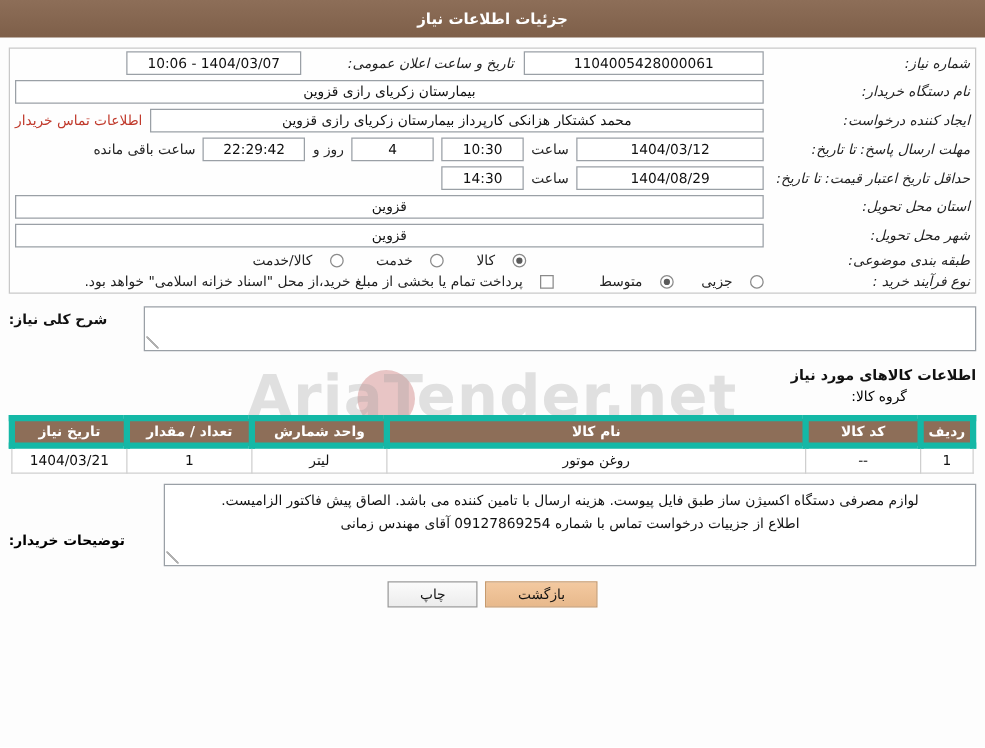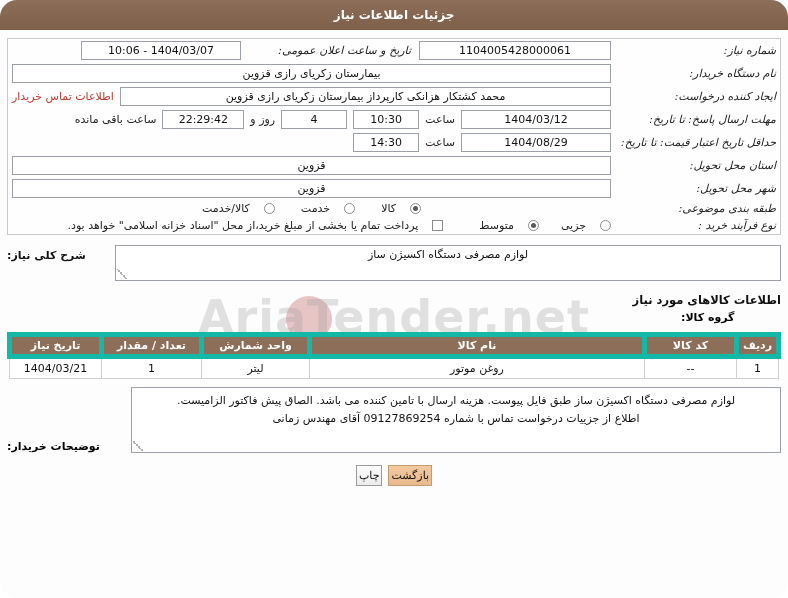--- a/index.html
+++ b/index.html
@@ -6,21 +6,20 @@
   html, body {
     margin: 0; padding: 0;
     background: #ffffff;
     font-family: "DejaVu Sans", "Liberation Sans", sans-serif;
   }
   #page {
     position: relative;
     width: 788px; height: 598px;
     overflow: hidden;
     background: #fdfdfd;
-    border-radius: 17px;
   }
   
   .page-header {
     height: 30px;
     background: #8a6a54;
     background: linear-gradient(to bottom, #8d6e58, #7e5f49);
     color: #ffffff;
     display: flex;
     align-items: center;
     justify-content: center;
@@ -144,21 +143,21 @@
   }
   .heading {
     margin: 12px 7px 4px 7px;
     font-size: 11.5px;
     font-weight: bold;
     color: #111;
     text-align: right;
     position: relative; z-index: 6;
   }
   .group-row { display: flex; align-items: center; gap: 8px; margin: 4px 7px 0 7px; position: relative; z-index: 6;}
-  .group-title { font-size: 11px; font-weight: bold; width: 100px; text-align: left; white-space: nowrap;}
+  .group-title { font-size: 11px; font-weight: normal; width: 100px; text-align: left; white-space: nowrap;}
   
   .tbl-wrap { margin: 8px 7px 0 7px; position: relative; z-index: 6; }
   table.goods {
     width: 100%;
     border-collapse: collapse;
     font-size: 11px;
   }
   table.goods th {
     background: #8d6e58;
     color: #fff;
@@ -168,21 +167,21 @@
     font-size: 11px;
   }
   table.goods td {
     border: 1px solid #cfcfcf;
     height: 22px;
     text-align: center;
     color: #111;
     background: #fff;
   }
   
-  .notes-row { display: flex; align-items: flex-end; gap: 24px; margin: 8px 7px 0 7px; position: relative; z-index: 6;}
+  .notes-row { display: flex; align-items: center; gap: 24px; margin: 8px 7px 0 7px; position: relative; z-index: 6;}
   .notes-title { font-size: 11px; font-weight: bold; width: 100px; text-align: left; padding-top: 24px; white-space: nowrap;}
   .notes-box {
     flex: 1;
     border: 1px solid #9aa0a6;
     background: #fff;
     min-height: 66px;
     font-size: 11px;
     color: #111;
     text-align: center;
     padding: 4px 6px;
@@ -191,21 +190,21 @@
   }
   
   .btn-row {
     display: flex; justify-content: center; gap: 6px;
     margin-top: 12px; position: relative; z-index: 6;
   }
   .btn {
     border: 1px solid #9a9a9a;
     background: linear-gradient(to bottom, #fbfbfb, #ececec);
     font-size: 11px;
-    padding: 3px 2px;
+    padding: 3px 25px;
     color: #111;
     cursor: pointer;
   }
   .btn.accent {
     background: linear-gradient(to bottom, #f3c9a0, #e8b98c);
     border-color: #c79a6d;
   }
 </style>
 </head>
 <body>
@@ -224,21 +223,21 @@
   <div class="panel">
     <table class="form">
       <tbody>
           <tr>
         <td class="lbl lbl-narrow">شماره نیاز:</td>
         <td style="width:200px">
           <div class="fld wide">1104005428000061</div>
         </td>
         <td class="lbl" style="width:170px">تاریخ و ساعت اعلان عمومی:</td>
         <td>
-          <div class="fld" style="width:160px">1404/03/07 - 10:06</div>
+          <div class="fld" style="width:140px">1404/03/07 - 10:06</div>
         </td>
       </tr>
       <tr>
         <td class="lbl lbl-narrow">نام دستگاه خریدار:</td>
         <td colspan="3">
           <div class="fld wide">بیمارستان زکریای رازی قزوین</div>
         </td>
       </tr>
       <tr>
         <td class="lbl lbl-narrow">ایجاد کننده درخواست:</td>
@@ -323,21 +322,20 @@
           </div>
         </td>
       </tr>
     </tbody>
       </table>
   </div>
 
   <div class="sect">
     <div class="sect-row">
       <div class="bigbox">
-        <span>لوازم مصرفی دستگاه اکسیژن ساز</span>
         <span class="resize-grip"></span>
       </div>
       <div class="sect-title">شرح کلی نیاز:</div>
     </div>
   </div>
 
   <div class="heading">اطلاعات کالاهای مورد نیاز</div>
 
   <div class="group-row">
     <div class="group-title">گروه کالا:</div>

